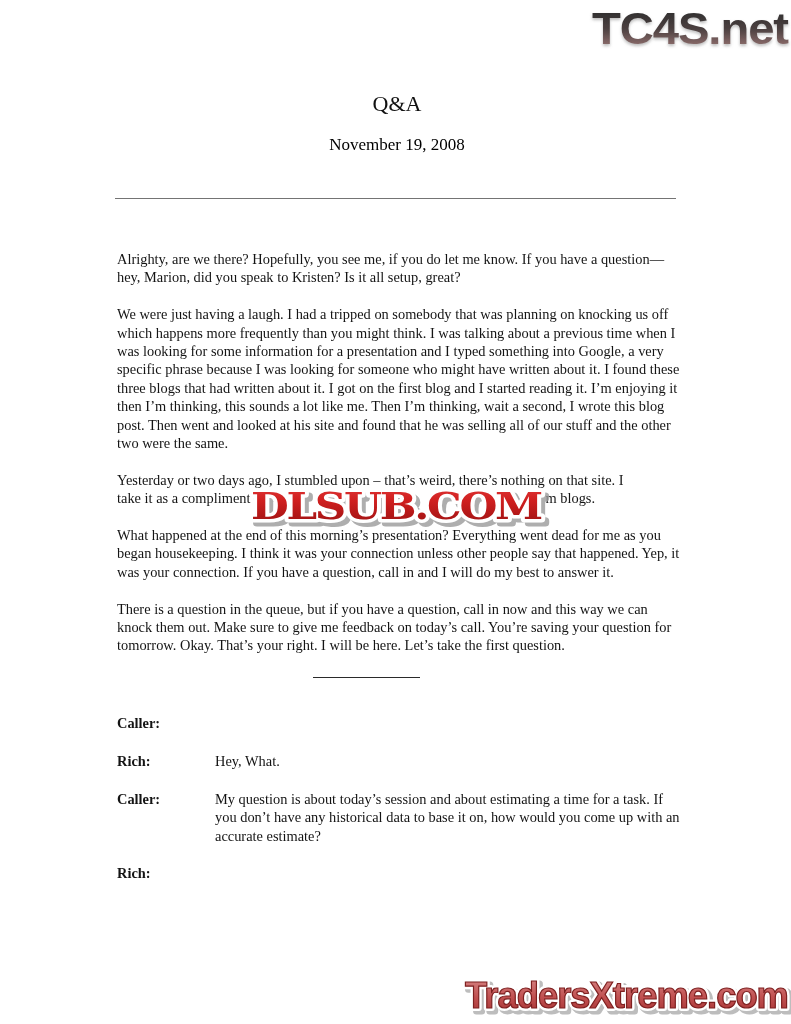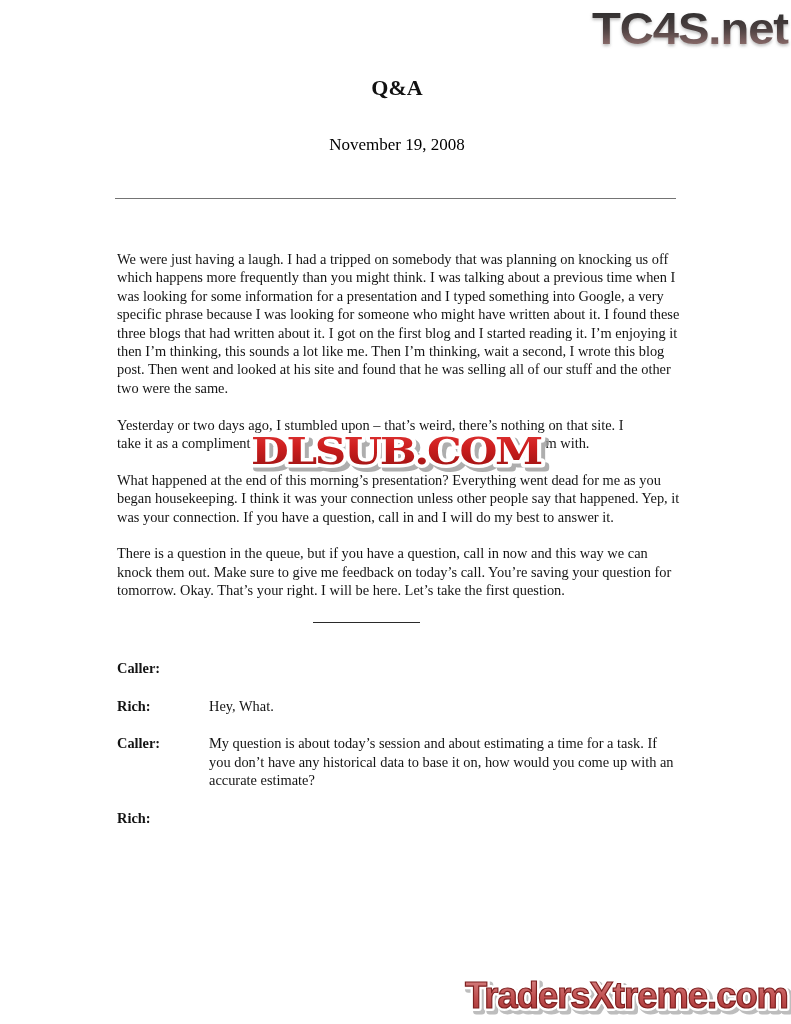--- a/index.html
+++ b/index.html
@@ -3,41 +3,41 @@
 <meta charset="utf-8">
 <style>
   html,body{margin:0;padding:0;background:#fff;}
   .page{position:relative;width:791px;height:1024px;background:#ffffff;overflow:hidden;
         font-family:"Liberation Serif",serif;color:#141414;}
 
   
   .tc4s{position:absolute;left:586px;top:2px;}
 
   
-  .doc-title{position:absolute;left:117px;top:76px;width:560px;text-align:center;
-             font-weight:bold;font-size:22px;line-height:24px;color:#111;}
+  .doc-title{position:absolute;left:117px;top:92px;width:560px;text-align:center;
+             font-weight:normal;font-size:22px;line-height:24px;color:#111;}
   .doc-date{position:absolute;left:117px;top:135px;width:560px;text-align:center;
             font-size:17px;line-height:20px;color:#000000;}
   .rule{position:absolute;left:115px;top:198px;width:561px;height:0;
         border-top:1.5px solid #747474;}
 
   
   .body{position:absolute;left:117px;top:250px;width:566px;
         font-size:14.4px;line-height:18.4px;text-align:left;}
   .para{margin:0 0 18.4px 0;}
 
   .para3{position:relative;}
   .p3line{white-space:nowrap;}
   .gap{display:inline-block;width:295px;height:1px;vertical-align:baseline;}
   .dlsub{position:absolute;left:122px;top:6px;pointer-events:none;}
 
   .divider{width:107px;height:0;border-top:1px solid #2a2a2a;margin:22px 0 0 196px;}
 
   .dialogue{margin-top:36px;}
-  .entry{display:grid;grid-template-columns:92px 466px;margin:0 0 19.5px 0;}
+  .entry{display:grid;grid-template-columns:92px 466px;margin:0 0 19.5px 0;gap:6px;}
   .speaker{font-weight:bold;}
 
   .tx-footer{position:absolute;left:452px;top:970px;}
 </style>
 </head>
 <body>
 
 <div class="page">
 
   <svg class="tc4s" width="205" height="52" viewBox="0 0 205 52">
@@ -52,25 +52,26 @@
       </filter>
     </defs>
     <text x="6" y="42" font-family="Liberation Sans, sans-serif" font-weight="bold" font-size="44" letter-spacing="-1" textLength="196" lengthAdjust="spacingAndGlyphs" fill="url(#gradTC)" filter="url(#softShadow)">TC4S.net</text>
   </svg>
 
   <div class="doc-title">Q&amp;A</div>
   <div class="doc-date">November 19, 2008</div>
   <div class="rule"></div>
 
   <div class="body">
+    <p class="para">Alrighty, are we there? Hopefully, you see me, if you do let me know. If you have a question—hey, Marion, did you speak to Kristen? Is it all setup, great?</p>
     <p class="para">We were just having a laugh. I had a tripped on somebody that was planning on knocking us off which happens more frequently than you might think. I was talking about a previous time when I was looking for some information for a presentation and I typed something into Google, a very specific phrase because I was looking for someone who might have written about it. I found these three blogs that had written about it. I got on the first blog and I started reading it. I’m enjoying it then I’m thinking, this sounds a lot like me. Then I’m thinking, wait a second, I wrote this blog post. Then went and looked at his site and found that he was selling all of our stuff and the other two were the same.</p>
 
     <div class="para para3">
       <div class="p3line">Yesterday or two days ago, I stumbled upon – that’s weird, there’s nothing on that site. I</div>
-      <div class="p3line"><span>take it as a compliment</span><span class="gap"></span><span>m with.</span></div>
+      <div class="p3line"><span>take it as a compliment</span><span class="gap"></span><span>m blogs.</span></div>
 
       <svg class="dlsub" width="320" height="60" viewBox="0 0 320 60">
         <defs>
           <linearGradient id="gradDL" x1="0" y1="0" x2="0" y2="1">
             <stop offset="0" stop-color="#e23a3a"></stop>
             <stop offset="0.4" stop-color="#cf1f1f"></stop>
             <stop offset="1" stop-color="#971111"></stop>
           </linearGradient>
         </defs>
         <text x="16" y="46" font-family="DejaVu Serif, serif" font-weight="bold" font-size="38" letter-spacing="-2" textLength="290" lengthAdjust="spacingAndGlyphs" fill="#9b9b9b" stroke="#9b9b9b" stroke-width="7" stroke-linejoin="round" paint-order="stroke" opacity="0.8">DLSUB.COM</text>

